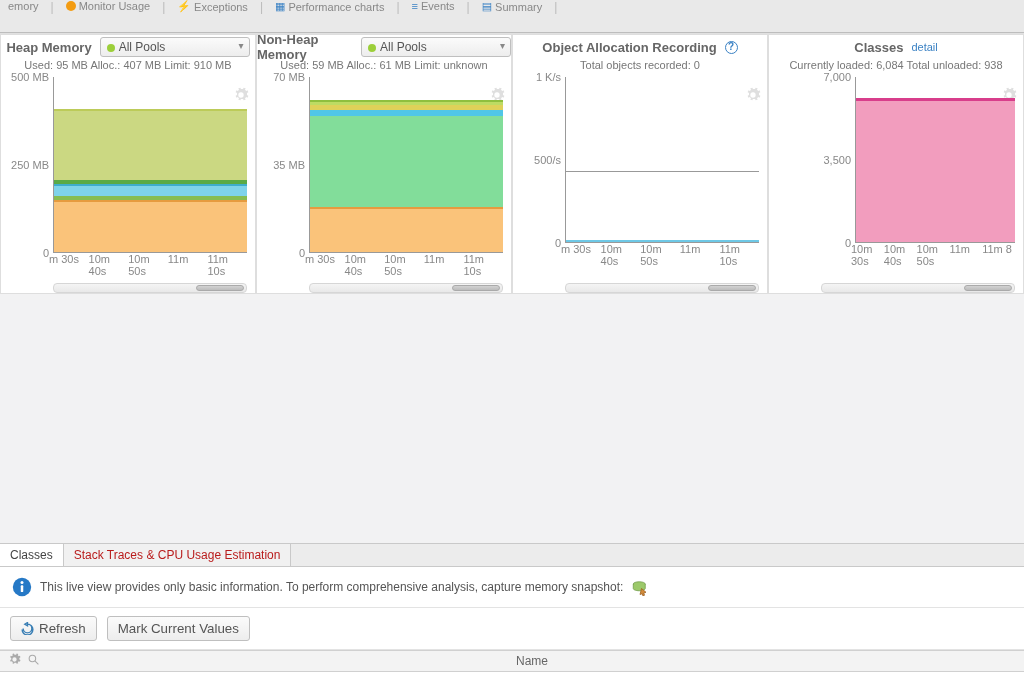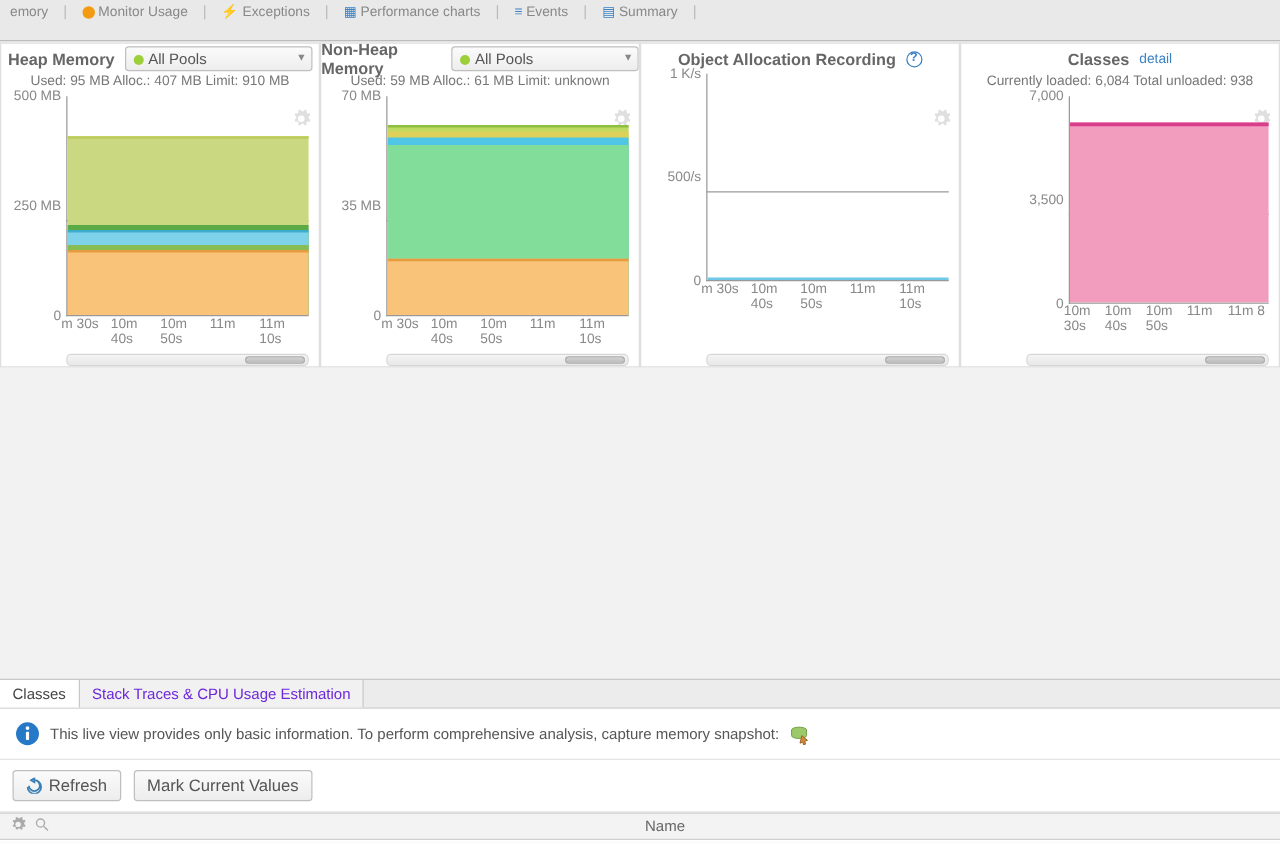--- a/index.html
+++ b/index.html
@@ -1,20 +1,20 @@
 <!DOCTYPE html>
 <html><head>
 <meta charset="utf-8">
 <style>
   * { box-sizing: border-box; }
   html, body { margin:0; padding:0; font-family: Arial, Helvetica, sans-serif; font-size:12px; color:#333; background:#f2f2f3; }
   .root { width:1024px; height:674px; }
 
   
-  .topbar { height:16px; background:#e9e9e9; border-bottom:1px solid #bdbdbd; display:flex; align-items:flex-end; padding:16px 4px; gap:8px; white-space:nowrap; overflow:hidden; color:#888; }
+  .topbar { height:33px; background:#e9e9e9; border-bottom:1px solid #bdbdbd; display:flex; align-items:flex-start; padding:0 4px; gap:8px; white-space:nowrap; overflow:hidden; color:#888; }
   .topbar .tab { font-size:11px; color:#888; padding:0 4px; display:flex; align-items:center; gap:3px; }
   .topbar .tab .ic { display:inline-block; width:10px; height:10px; border-radius:50%; }
   .topbar .sep { color:#bbb; }
 
   
   .charts { display:grid; grid-template-columns:1fr 1fr 1fr 1fr; grid-template-rows:260px 250px; height:510px; border-top:1px solid #e1e1e1; }
   .panel { border:1px solid #dedede; position:relative; overflow:hidden; background:#fff; }
   .panel + .panel { }
   .panel-header { height:24px; display:flex; align-items:center; justify-content:center; gap:8px; }
   .panel-title { color:#666; font-weight:bold; font-size:13px; }
@@ -37,21 +37,21 @@
   .layer { position:absolute; left:0; right:0; bottom:0; }
 
   
   .x-axis { position:absolute; left:48px; right:8px; bottom:0; height:22px; display:grid; grid-template-columns:repeat(5,1fr); }
   .x-tick { font-size:11px; color:#888; }
   .scroll-track { position:absolute; left:52px; right:8px; bottom:0; height:10px; background:linear-gradient(#f4f4f4,#e8e8e8); border:1px solid #d6d6d6; border-radius:4px; }
   .scroll-thumb { position:absolute; right:2px; top:1px; width:48px; height:6px; background:linear-gradient(#d2d2d2,#bcbcbc); border:1px solid #aaa; border-radius:3px; }
 
   
   .bottom-tabs { height:24px; background:#ececec; border-top:1px solid #c9c9c9; border-bottom:1px solid #c9c9c9; display:flex; align-items:stretch; }
-  .b-tab { padding:4px 10px; color:#6d28d9; font-size:12px; border-right:1px solid #c9c9c9; background:#f1f1f1; }
+  .b-tab { padding:4px 10px; color:#b91c1c; font-size:12px; border-right:1px solid #c9c9c9; background:#f1f1f1; }
   .b-tab.active { background:#fff; color:#444; }
 
   .info-row { display:flex; align-items:center; gap:8px; padding:10px 12px; background:#fff; color:#555; border-bottom:1px solid #e3e3e3; }
   .info-icon { width:20px; height:20px; display:inline-flex; align-items:center; justify-content:center; }
   .snapshot-icon { width:18px; height:18px; }
 
   .button-row { padding:8px 10px; background:#fff; display:flex; gap:10px; border-bottom:1px solid #e3e3e3; }
   .btn { border:1px solid #bfbfbf; background:linear-gradient(#fbfbfb,#ededed); border-radius:3px; padding:4px 10px; color:#555; display:inline-flex; align-items:center; gap:5px; }
   .refresh-arrow { display:inline-flex; }
 
@@ -175,20 +175,21 @@
     <div class="scroll-track">
           <div class="scroll-thumb"></div>
         </div>
   </div>
 
   <div class="panel">
     <div class="panel-header">
       <span class="panel-title">Object Allocation Recording</span>
       <span class="help-icon">?</span>
     </div>
+    <div class="subheader">Total objects recorded: 0</div>
     <span class="gear-icon"><svg viewBox="0 0 24 24">
             <path d="M12 8a4 4 0 100 8 4 4 0 000-8zm9 4l2 1-1 3-2-1-2 2 1 2-3 1-1-2h-3l-1 2-3-1 1-2-2-2-2 1-1-3 2-1v-3l-2-1 1-3 2 1 2-2-1-2 3-1 1 2h3l1-2 3 1-1 2 2 2 2-1 1 3-2 1z"></path>
           </svg></span>
 
     <div class="chart-body" style="height:188px;">
       <div class="y-axis">
         <span class="y-tick" style="top:0%">1 K/s</span>
         <span class="y-tick" style="top:50%">500/s</span>
         <span class="y-tick" style="top:100%">0</span>
       </div>

